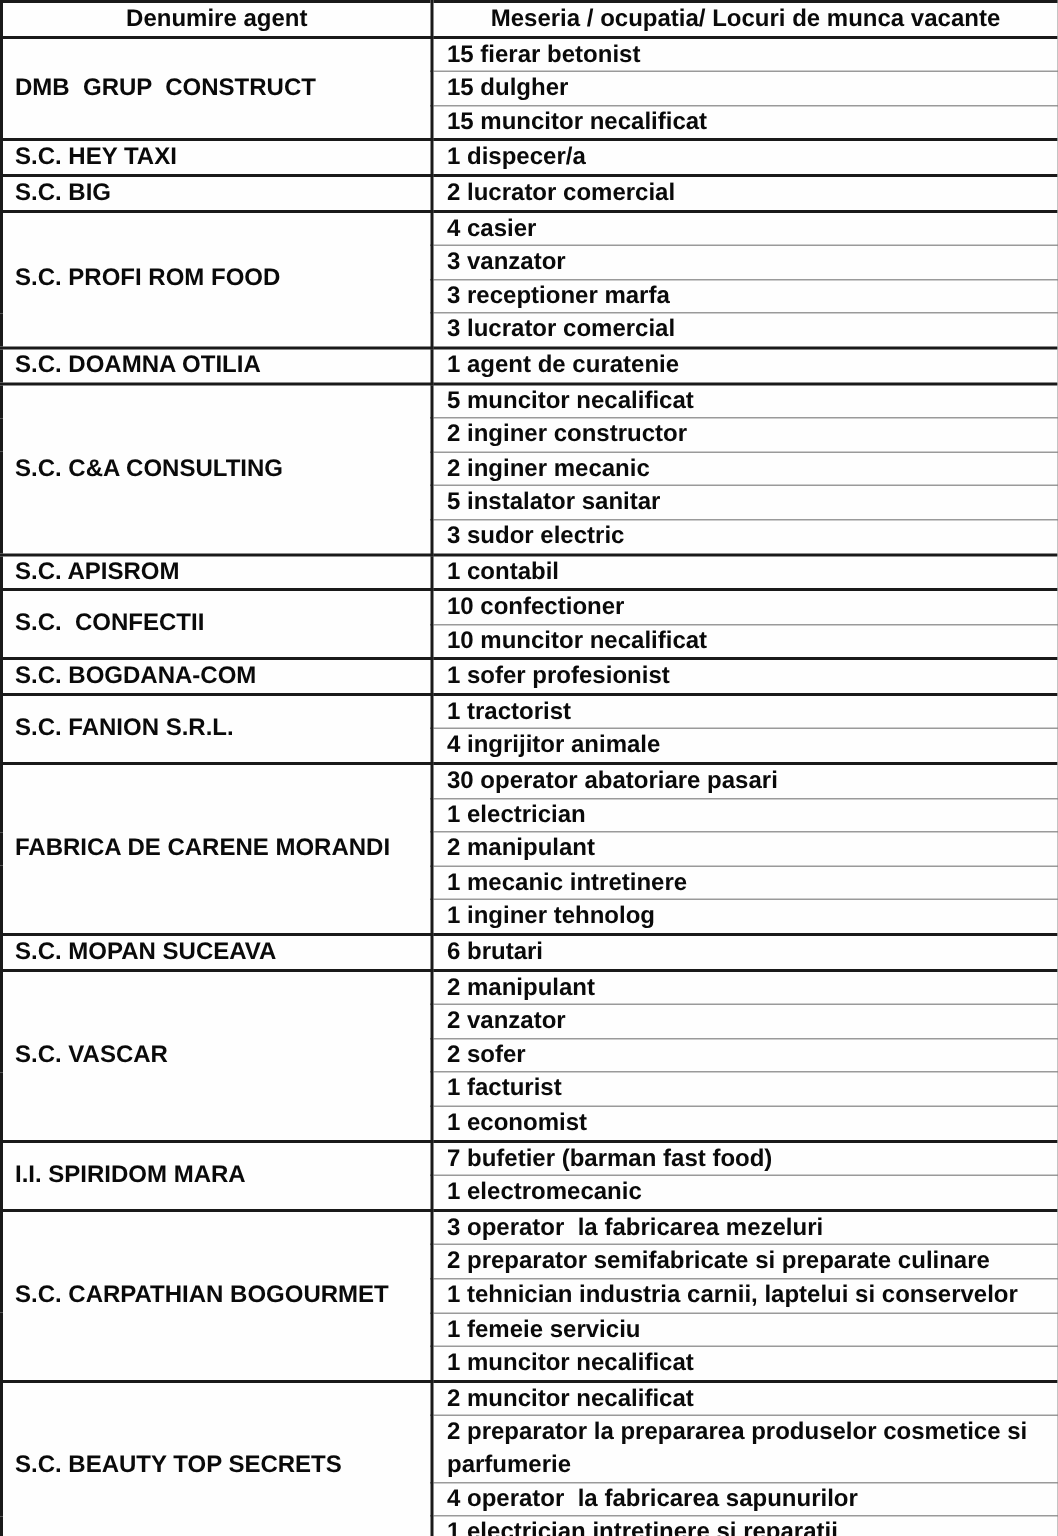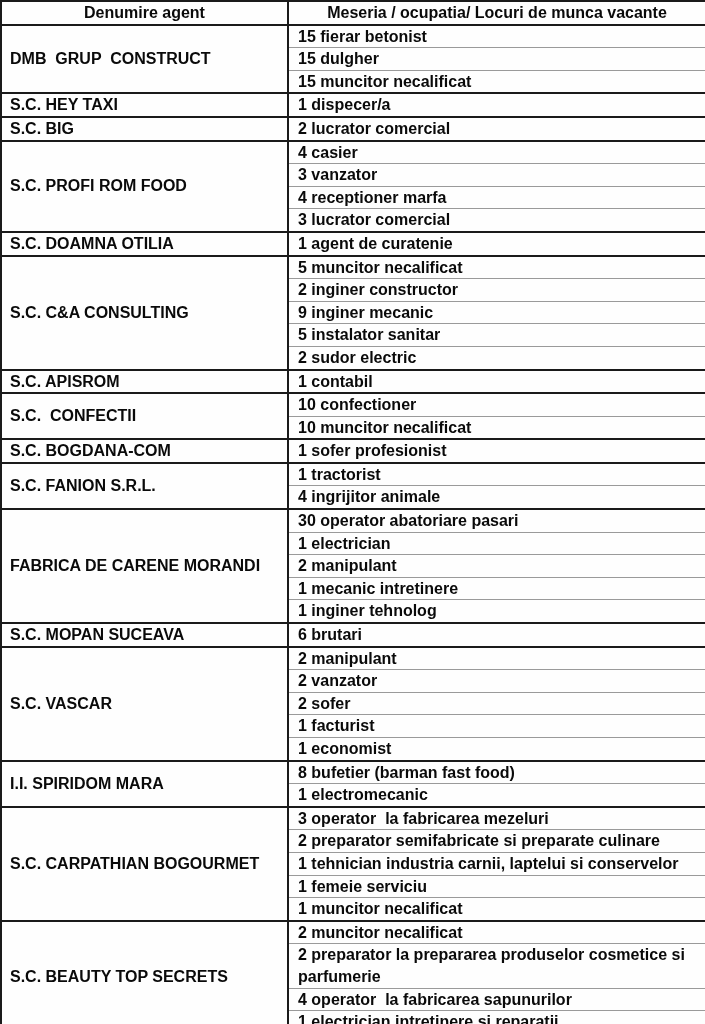--- a/index.html
+++ b/index.html
@@ -92,44 +92,44 @@
         <td class="vacancy-cell">2 lucrator comercial</td>
       </tr>
       <tr class="group-start">
         <td class="agent-cell" rowspan="4">S.C. PROFI ROM FOOD</td>
         <td class="vacancy-cell">4 casier</td>
       </tr>
       <tr>
         <td class="vacancy-cell">3 vanzator</td>
       </tr>
       <tr>
-        <td class="vacancy-cell">4 receptioner marfa</td>
+        <td class="vacancy-cell">3 receptioner marfa</td>
       </tr>
       <tr>
         <td class="vacancy-cell">3 lucrator comercial</td>
       </tr>
       <tr class="group-start">
         <td class="agent-cell" rowspan="1">S.C. DOAMNA OTILIA</td>
         <td class="vacancy-cell">1 agent de curatenie</td>
       </tr>
       <tr class="group-start">
         <td class="agent-cell" rowspan="5">S.C. C&amp;A CONSULTING</td>
         <td class="vacancy-cell">5 muncitor necalificat</td>
       </tr>
       <tr>
         <td class="vacancy-cell">2 inginer constructor</td>
       </tr>
       <tr>
-        <td class="vacancy-cell">9 inginer mecanic</td>
+        <td class="vacancy-cell">2 inginer mecanic</td>
       </tr>
       <tr>
         <td class="vacancy-cell">5 instalator sanitar</td>
       </tr>
       <tr>
-        <td class="vacancy-cell">2 sudor electric</td>
+        <td class="vacancy-cell">3 sudor electric</td>
       </tr>
       <tr class="group-start">
         <td class="agent-cell" rowspan="1">S.C. APISROM</td>
         <td class="vacancy-cell">1 contabil</td>
       </tr>
       <tr class="group-start">
         <td class="agent-cell" rowspan="2">S.C.  CONFECTII</td>
         <td class="vacancy-cell">10 confectioner</td>
       </tr>
       <tr>
@@ -177,21 +177,21 @@
         <td class="vacancy-cell">2 sofer</td>
       </tr>
       <tr>
         <td class="vacancy-cell">1 facturist</td>
       </tr>
       <tr>
         <td class="vacancy-cell">1 economist</td>
       </tr>
       <tr class="group-start">
         <td class="agent-cell" rowspan="2">I.I. SPIRIDOM MARA</td>
-        <td class="vacancy-cell">8 bufetier (barman fast food)</td>
+        <td class="vacancy-cell">7 bufetier (barman fast food)</td>
       </tr>
       <tr>
         <td class="vacancy-cell">1 electromecanic</td>
       </tr>
       <tr class="group-start">
         <td class="agent-cell" rowspan="5">S.C. CARPATHIAN BOGOURMET</td>
         <td class="vacancy-cell">3 operator  la fabricarea mezeluri</td>
       </tr>
       <tr>
         <td class="vacancy-cell">2 preparator semifabricate si preparate culinare</td>

